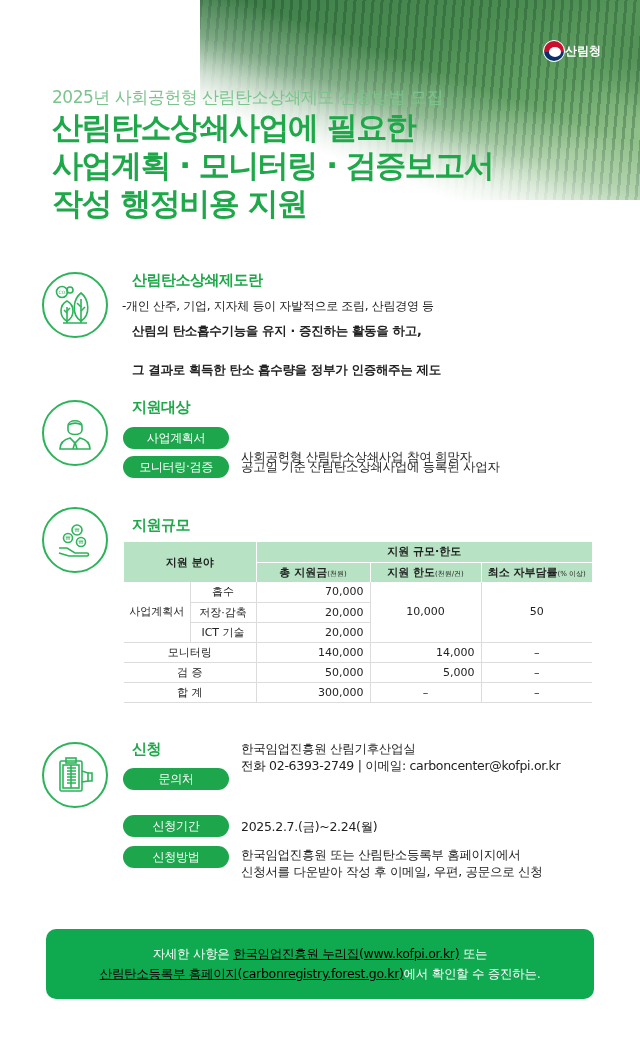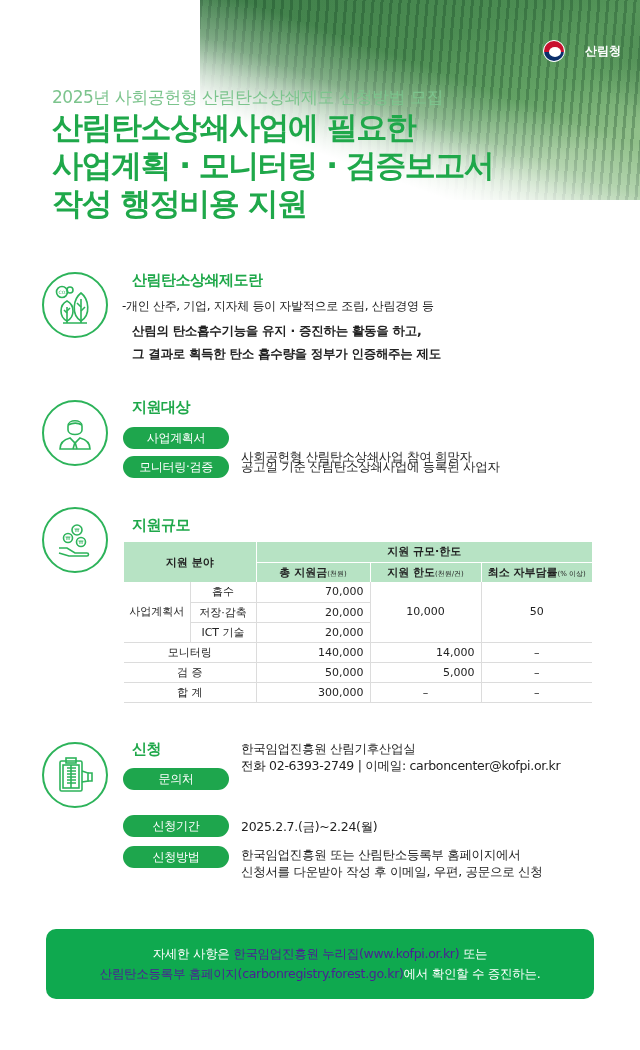--- a/index.html
+++ b/index.html
@@ -13,21 +13,21 @@
         repeating-linear-gradient(95deg, rgba(20,70,35,0.35) 0 3px, rgba(60,130,70,0.15) 3px 9px),
         linear-gradient(160deg, #3f7d4a 0%, #4f8f55 35%, #6aa86a 60%, #9fcb95 80%);
       -webkit-mask-image: linear-gradient(200deg, #000 40%, rgba(0,0,0,0.6) 58%, transparent 75%);
       mask-image: linear-gradient(200deg, #000 40%, rgba(0,0,0,0.6) 58%, transparent 75%);
     }
     .forest-fade {
       position: absolute; left: 0; top: 0; width: 640px; height: 200px;
       background: linear-gradient(200deg, transparent 45%, #fff 72%);
     }
 
-    .logo { position: absolute; left: 543px; top: 40px; display: flex; align-items: center; gap: 20px; }
+    .logo { position: absolute; left: 543px; top: 40px; display: flex; align-items: center; gap: 0; }
     .logo-mark { width: 22px; height: 22px; border-radius: 50%; position: relative; overflow: hidden; background: #fff; border: 1px solid #fff; }
     .logo-mark .red { position: absolute; left: 0; top: 0; width: 22px; height: 11px; background: #c8102e; }
     .logo-mark .blue { position: absolute; left: 0; top: 11px; width: 22px; height: 11px; background: #0b2f6b; }
     .logo-mark .inner { position: absolute; left: 5px; top: 6px; width: 12px; height: 10px; border-radius: 50%; background: #fff; }
     .logo-text { color: #fff; font-size: 12px; font-weight: bold; }
 
     .subtitle { position: absolute; left: 52px; top: 86px; color: #7cc48d; font-size: 17px; letter-spacing: -0.5px; }
     .title { position: absolute; left: 52px; top: 108px; color: #1fa84a; font-size: 31px; font-weight: bold; line-height: 38px; letter-spacing: -1.5px; }
     .icon-circle { position: absolute; left: 0; width: 66px; height: 66px; border: 2px solid #2db35a; border-radius: 50%; display: flex; align-items: center; justify-content: center; background: #fff; }
     .sec-title { position: absolute; left: 82px; color: #1fa84a; font-size: 15px; font-weight: bold; letter-spacing: -0.5px; margin-left: 8px; }
@@ -42,21 +42,21 @@
     table.grant th { background: #b7e3c4; font-weight: bold; color: #222; height: 20px; font-size: 11px; }
     table.grant th.sub { border-top: 1px solid #fff; }
     table.grant th small { font-size: 7px; font-weight: normal; }
     table.grant td { height: 20px; border-bottom: 1px solid #dcdcdc; text-align: center; color: #222; }
     table.grant td.num { text-align: right; padding-right: 6px; }
     table.grant .vline { border-left: 1px solid #dcdcdc; }
     table.grant th.vline { border-left: 1px solid #fff; }
     table.grant tr:last-child td { border-bottom: 1px solid #dcdcdc; }
 
     .footer { position: absolute; left: 46px; top: 929px; width: 548px; height: 70px; background: #0fa94f; border-radius: 10px; display: flex; flex-direction: column; align-items: center; justify-content: center; font-size: 12.5px; color: #fff; letter-spacing: -0.3px; line-height: 20px; }
-    .footer .hl { color: #4c1d95; }
+    .footer .hl { color: #000000; text-decoration: underline; }
   </style>
 </head>
 <body>
 
 <div class="forest-bg"></div>
 <div class="forest-fade"></div>
 
 <div class="logo">
   <div class="logo-mark">
     <div class="red"></div>
@@ -80,21 +80,21 @@
     <text x="5.5" y="11" font-size="4.5" fill="#2db35a" stroke="none" font-family="DejaVu Sans, sans-serif">CO2</text>
     <path d="M14 38 C6 34 6 22 14 18 C22 22 22 34 14 38 Z"></path>
     <path d="M28 38 C18 32 20 16 28 10 C36 16 38 32 28 38 Z"></path>
     <path d="M14 24 V40 M28 16 V40 M10 40 H34"></path>
     <path d="M14 30 L11 27 M14 28 L17 25 M28 24 L24 20 M28 28 L32 24"></path>
   </svg>
 </div>
 <div class="sec-title" style="left:124px; top:271px;">산림탄소상쇄제도란</div>
 <div class="def-line" style="top:298px; left:122px;">-개인 산주, 기업, 지자체 등이 자발적으로 조림, 산림경영 등</div>
 <div class="def-line def-bold" style="top:323px; left:132px;">산림의 탄소흡수기능을 유지 · 증진하는 활동을 하고,</div>
-<div class="def-line def-bold" style="top:346px; left:132px;">그 결과로 획득한 탄소 흡수량을 정부가 인증해주는 제도</div>
+<div class="def-line def-bold" style="top:362px; left:132px;">그 결과로 획득한 탄소 흡수량을 정부가 인증해주는 제도</div>
 
 <div class="icon-circle" style="left:42px; top:400px;">
   <svg width="40" height="40" viewBox="0 0 40 40" fill="none" stroke="#2db35a" stroke-width="1.6">
     <path d="M13 13 C13 6 27 6 27 13 V17 C27 23 13 23 13 17 Z"></path>
     <path d="M13 12 C17 10 22 9 27 12"></path>
     <path d="M5 36 C5 28 11 26 15 25 L20 30 L25 25 C29 26 35 28 35 36 Z"></path>
     <path d="M20 29 L18 36 M20 29 L22 36"></path>
   </svg>
 </div>
 <div class="sec-title" style="left:124px; top:398px;">지원대상</div>

